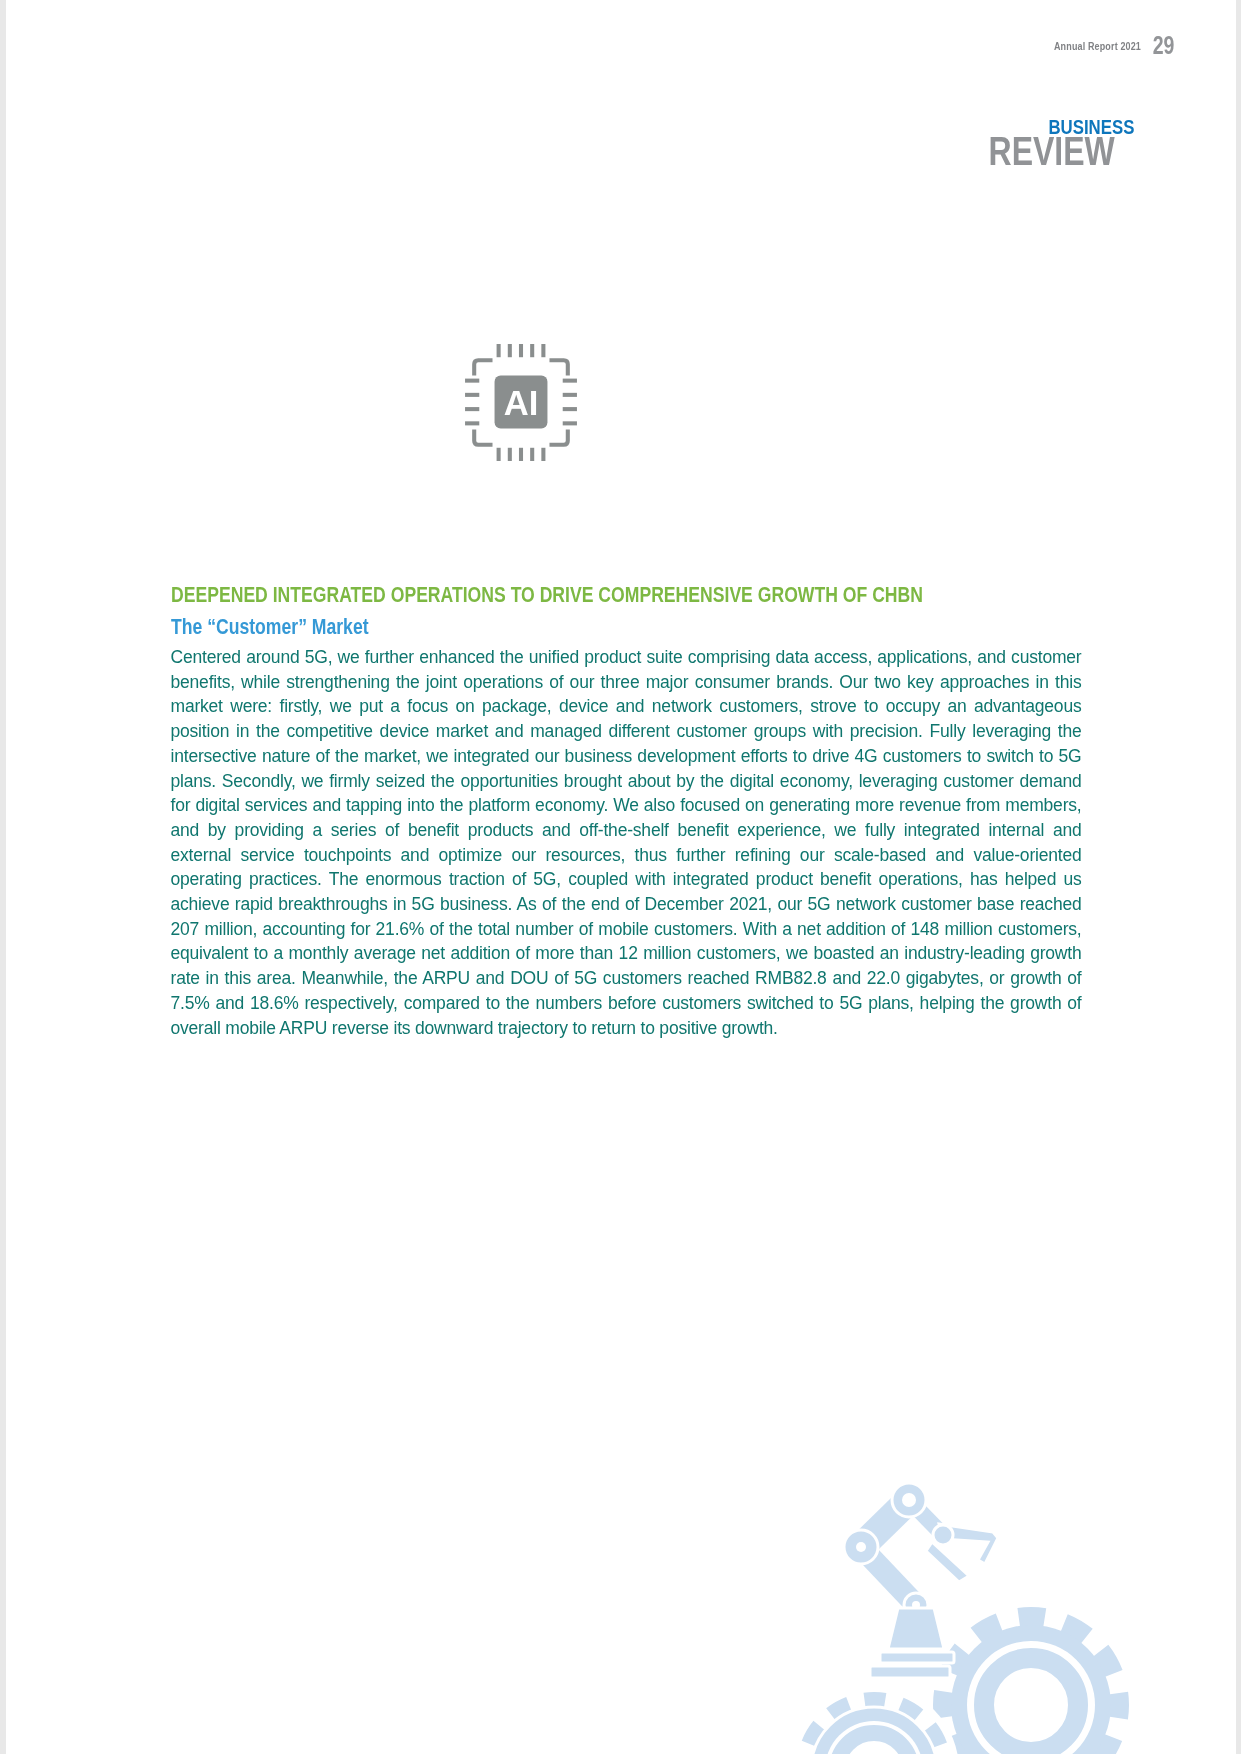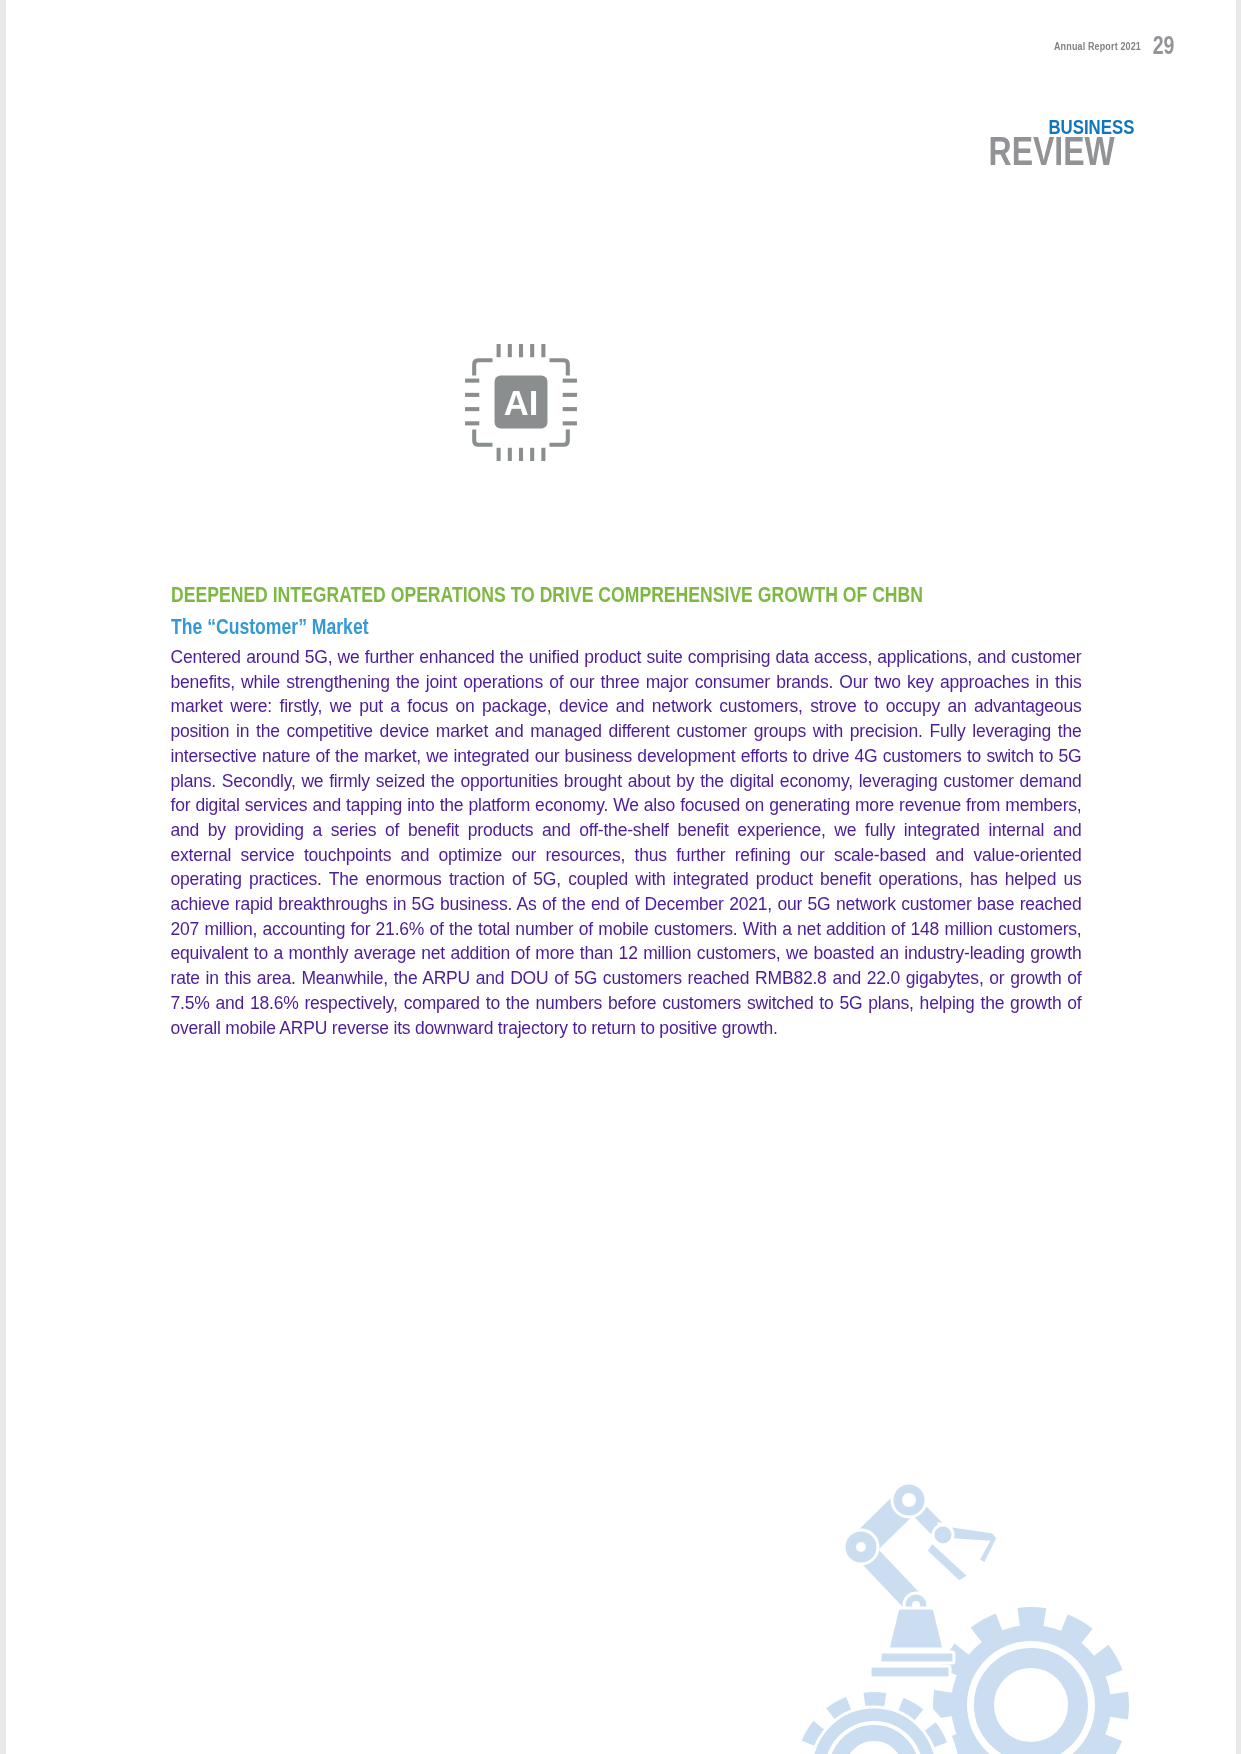--- a/index.html
+++ b/index.html
@@ -48,21 +48,21 @@
   }
   .section-subheading {
     position:absolute; left:165px; top:616px;
     font-size:22px; font-weight:bold; color:#3599D6;
     line-height:1; white-space:nowrap;
     transform:scaleX(0.8); transform-origin:0 0;
   }
   
   .body-paragraph {
     position:absolute; left:165px; top:645px; width:911px;
-    font-size:17.5px; line-height:24.7px; color:#4c1d95;
+    font-size:17.5px; line-height:24.7px; color:#0f766e;
     text-align:justify; letter-spacing:-0.2px;
   }
   
   .illustration { position:absolute; left:780px; top:1450px; }
 </style>
 </head>
 <body>
 
 <div class="page">
 

